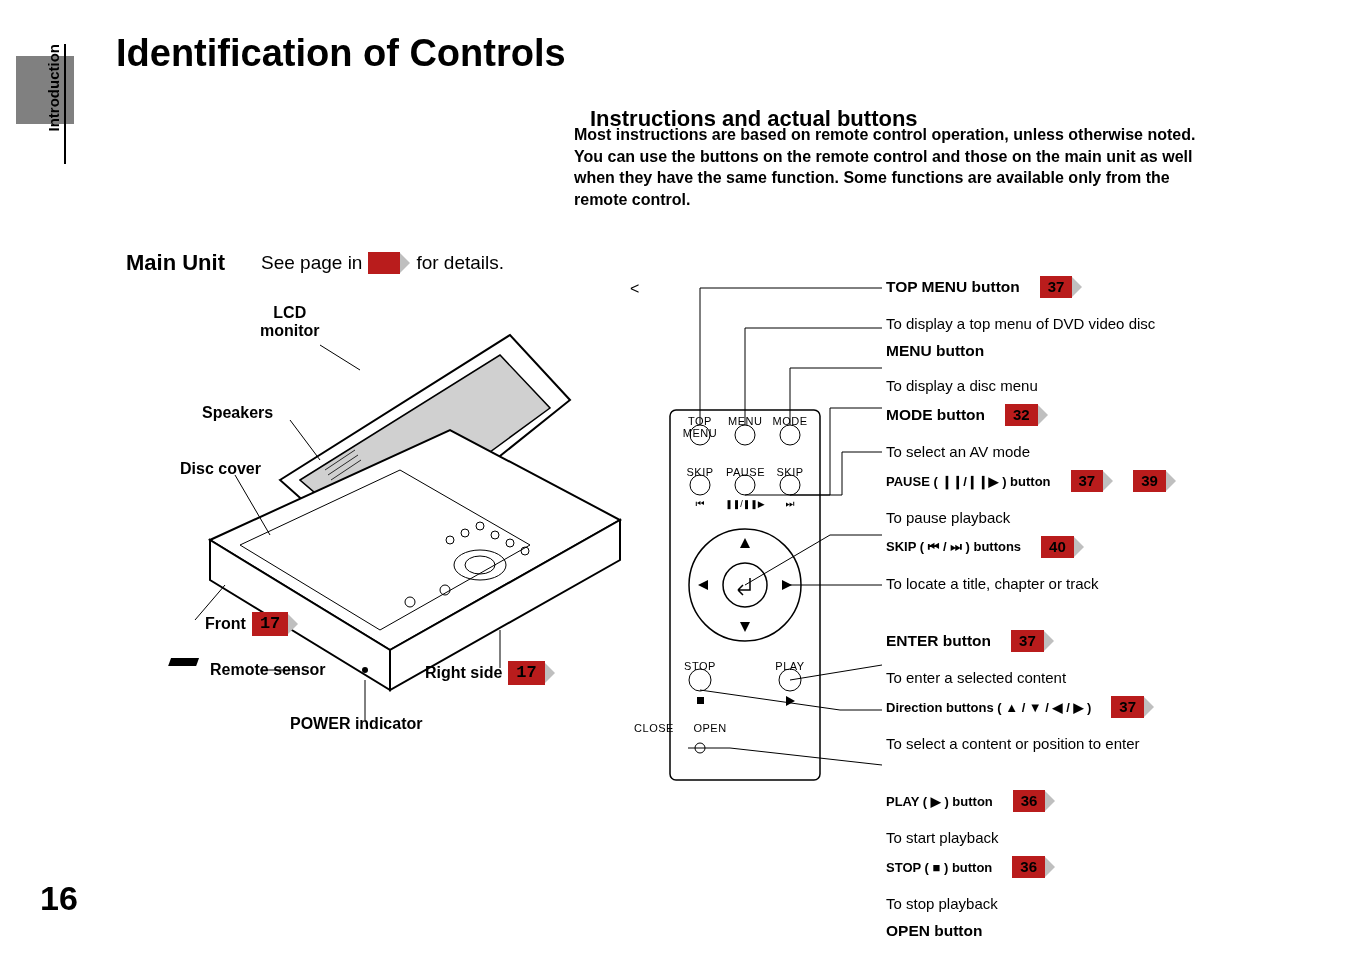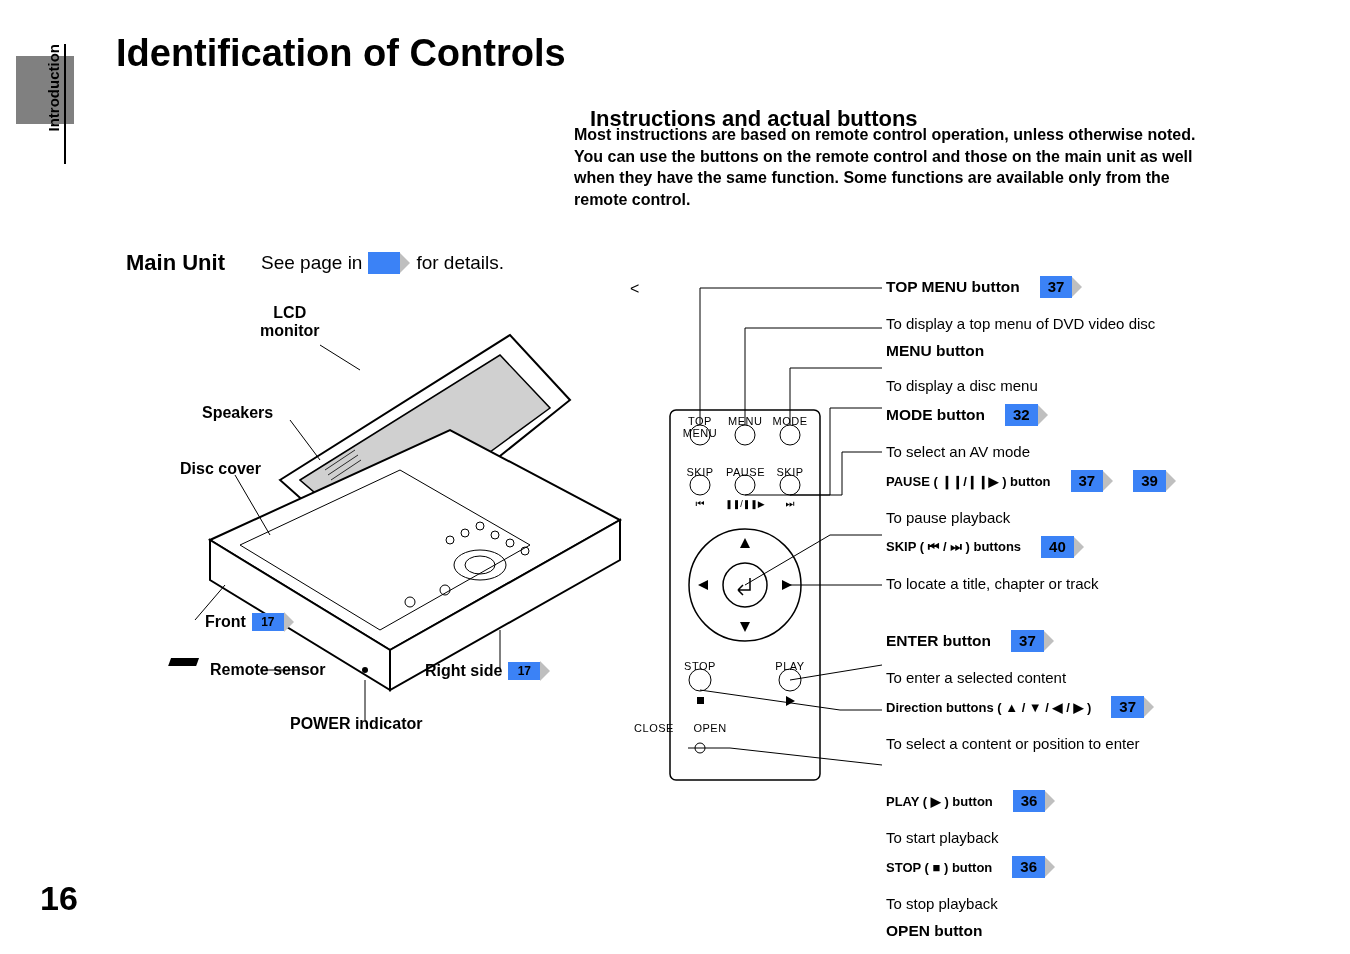--- a/index.html
+++ b/index.html
@@ -77,21 +77,21 @@
     display: flex;
     align-items: center;
     gap: 6px;
   }
   .page-ref {
     display: inline-flex;
     align-items: center;
   }
   .page-ref-box {
     display: inline-block;
-    background: #3b82f6;
+    background: #b91c1c;
     font-weight: bold;
     font-size: 15px;
     padding: 2px 8px;
     min-width: 16px;
     text-align: center;
     line-height: 1.2;
   }
   .page-ref-arrow {
     width: 0; height: 0;
     border-top: 10px solid transparent;
@@ -119,21 +119,21 @@
     position: absolute;
     left: 0; top: 0;
   }
   .d-label {
     position: absolute;
     font-weight: bold;
     font-size: 16px;
     text-align: right;
     white-space: nowrap;
   }
-  .d-label .page-ref-box { font-size: 12px; }
+  .d-label .page-ref-box { font-size: 17px; font-family: Liberation Mono, monospace; }
 
   
   .panel {
     position: absolute;
     left: 630px;
     top: 280px;
     width: 220px;
     height: 540px;
     border: none;
   }

